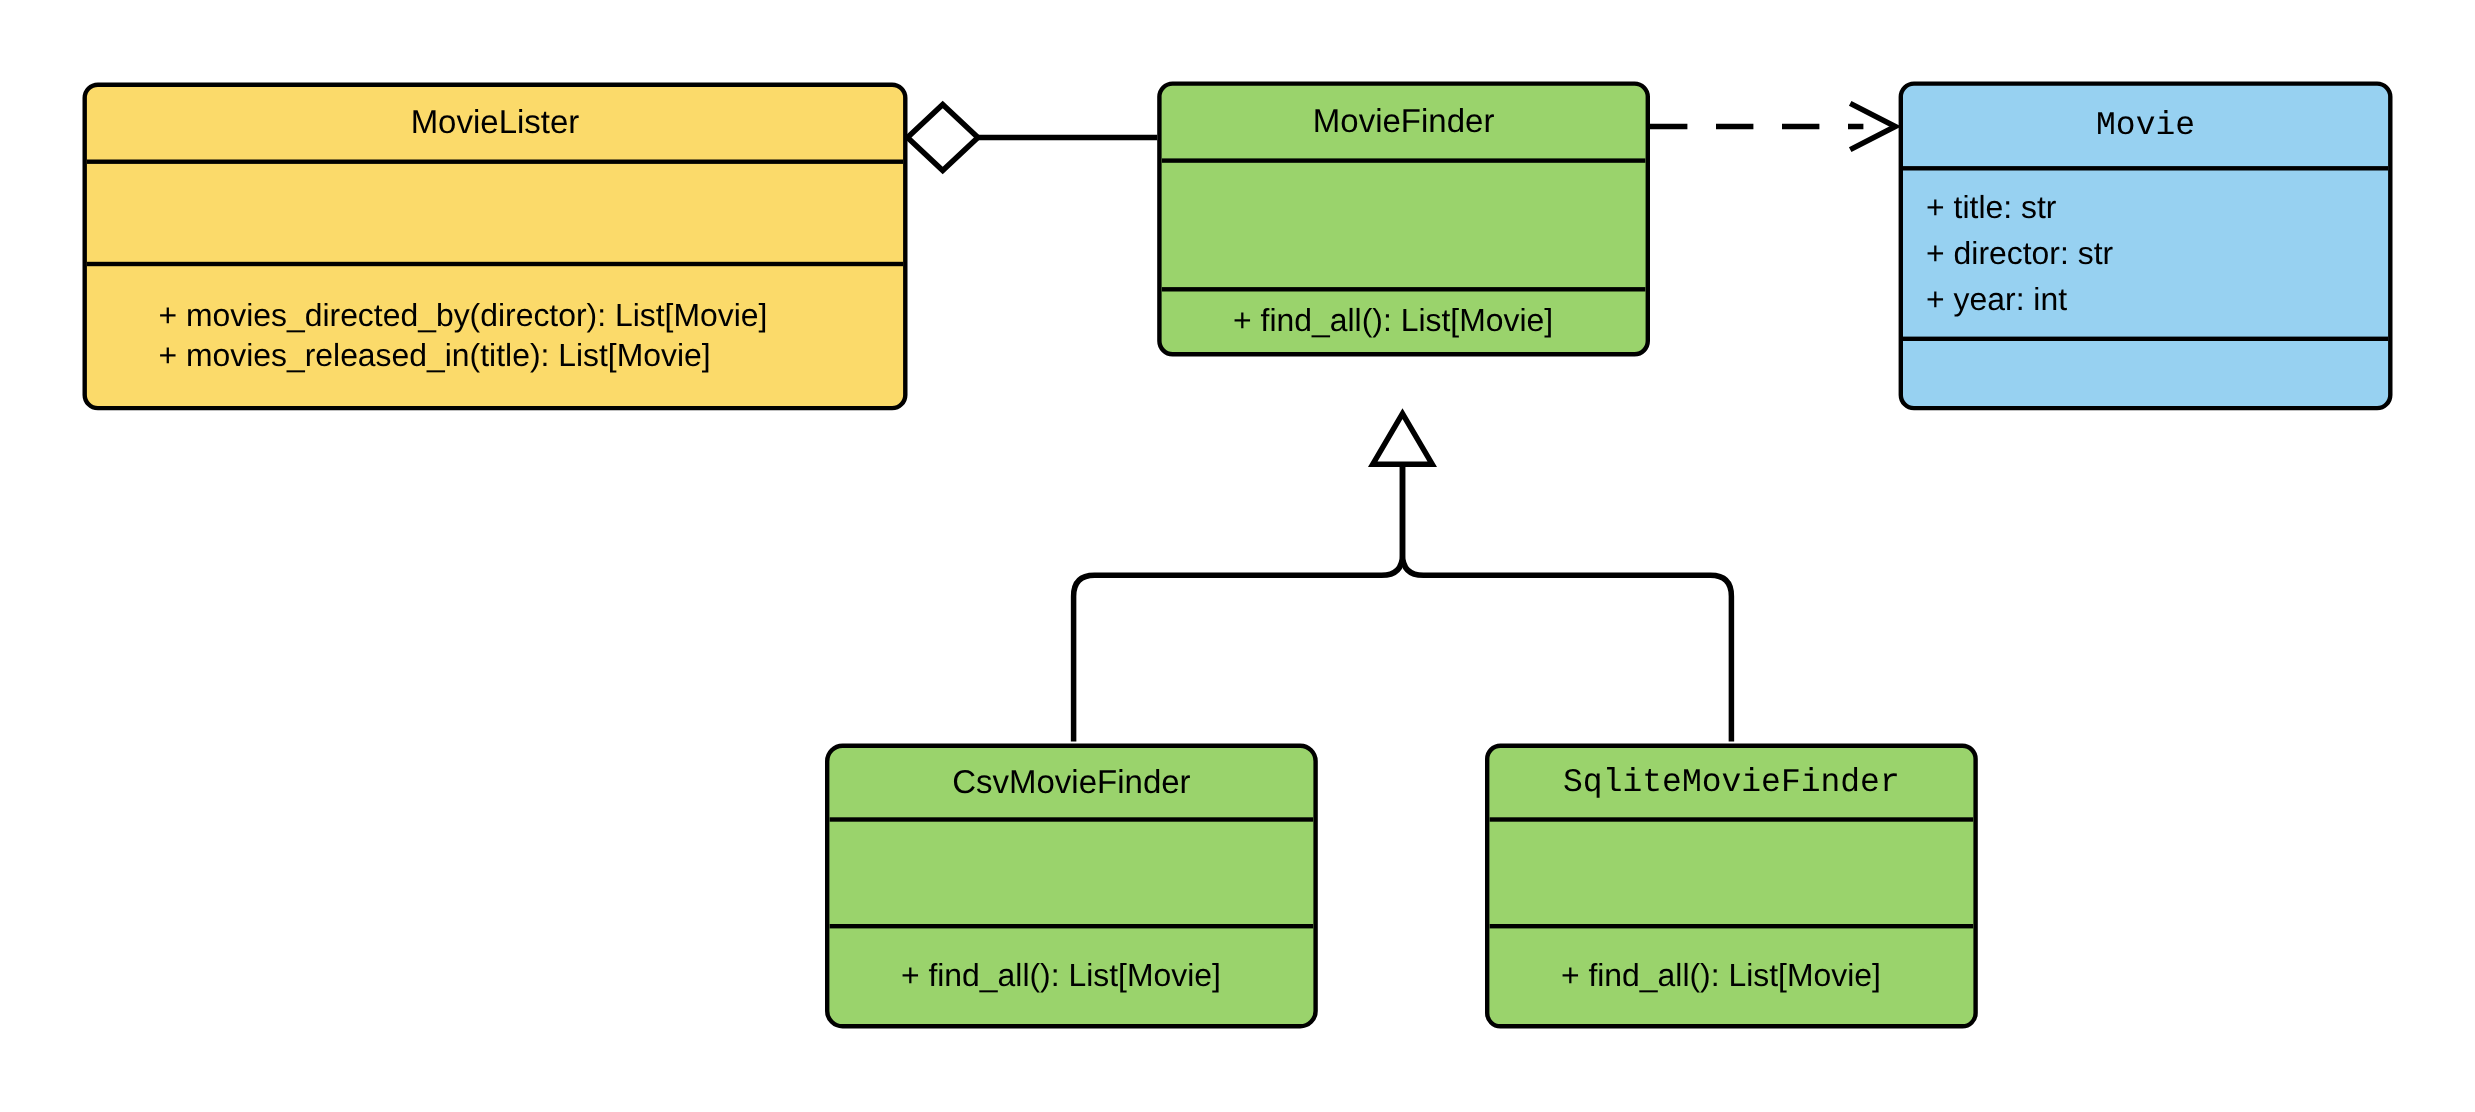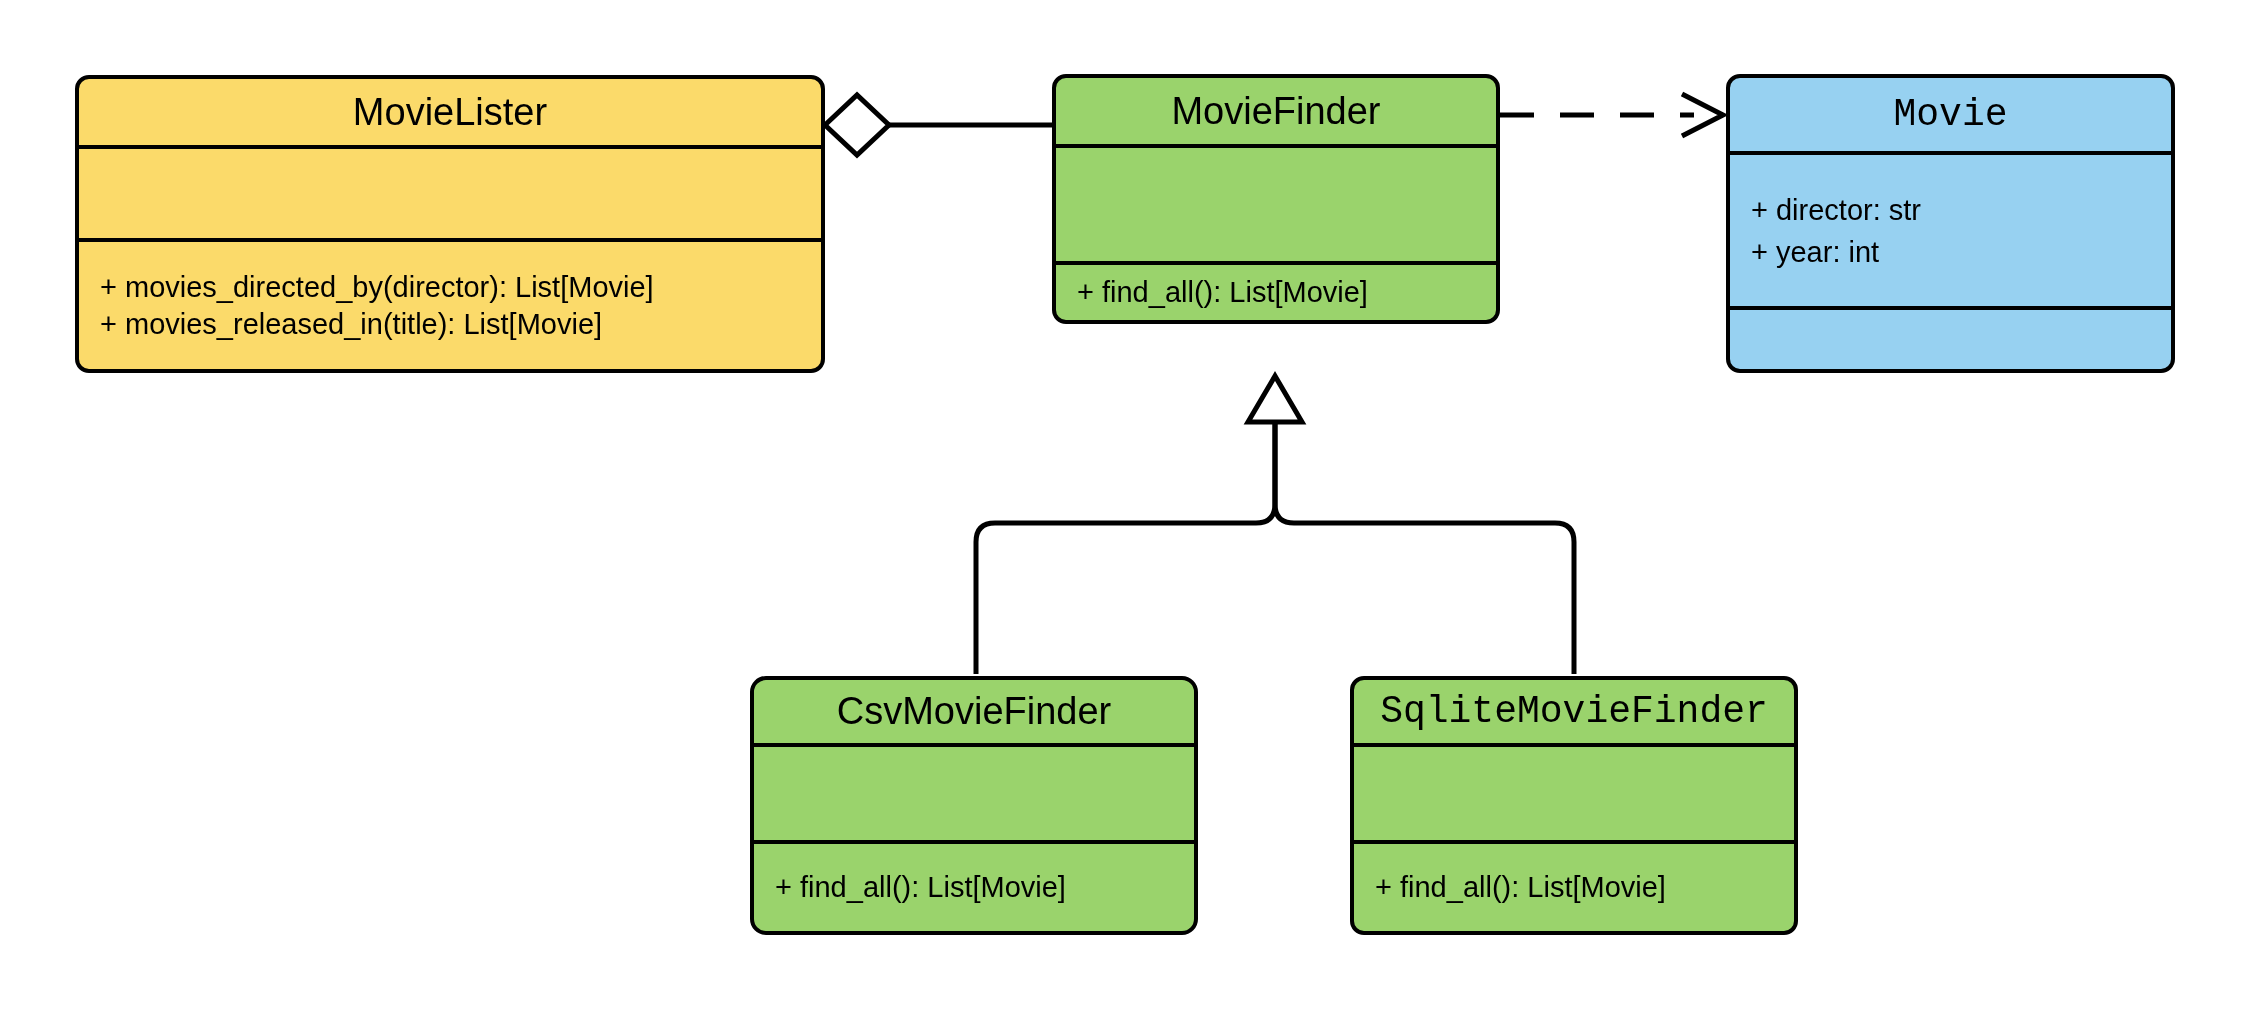--- a/index.html
+++ b/index.html
@@ -32,21 +32,21 @@
     display: flex;
     flex-direction: column;
     overflow: hidden;
   }
   .cls-title {
     box-sizing: border-box;
     border-bottom: 4px solid #000000;
     display: flex;
     align-items: center;
     justify-content: center;
-    font-size: 38px;
+    font-size: 30px;
     flex: 0 0 auto;
   }
   .cls-attrs {
     box-sizing: border-box;
     border-bottom: 4px solid #000000;
     display: flex;
     flex-direction: column;
     justify-content: center;
     padding-left: 21px;
     font-size: 29px;
@@ -55,20 +55,21 @@
   }
   .cls-methods {
     box-sizing: border-box;
     display: flex;
     flex-direction: column;
     justify-content: center;
     padding-left: 21px;
     font-size: 29px;
     line-height: 37px;
     flex: 1 1 auto;
+    margin-left: 44px;
   }
 
   
   #cls-movielister { left: 75px;   top: 75px;  width: 750px; height: 298px; }
   #cls-movielister .cls-title  { height: 70px; }
   #cls-movielister .cls-attrs  { height: 93px; }
 
   #cls-moviefinder { left: 1052px; top: 74px;  width: 448px; height: 250px; }
   #cls-moviefinder .cls-title  { height: 70px; }
   #cls-moviefinder .cls-attrs  { height: 117px; }
@@ -126,20 +127,21 @@
     <div class="cls-title">MovieFinder</div>
     <div class="cls-attrs"></div>
     <div class="cls-methods">
       <div>+ find_all(): List[Movie]</div>
     </div>
   </div>
 
   <div class="uml-class" id="cls-movie" style="--fill: #97D1F1;">
     <div class="cls-title">Movie</div>
     <div class="cls-attrs">
+      <div>+ title: str</div>
       <div>+ director: str</div>
       <div>+ year: int</div>
     </div>
     <div class="cls-methods"></div>
   </div>
 
   <div class="uml-class" id="cls-csvmoviefinder" style="--fill: #9AD36C;">
     <div class="cls-title">CsvMovieFinder</div>
     <div class="cls-attrs"></div>
     <div class="cls-methods">

